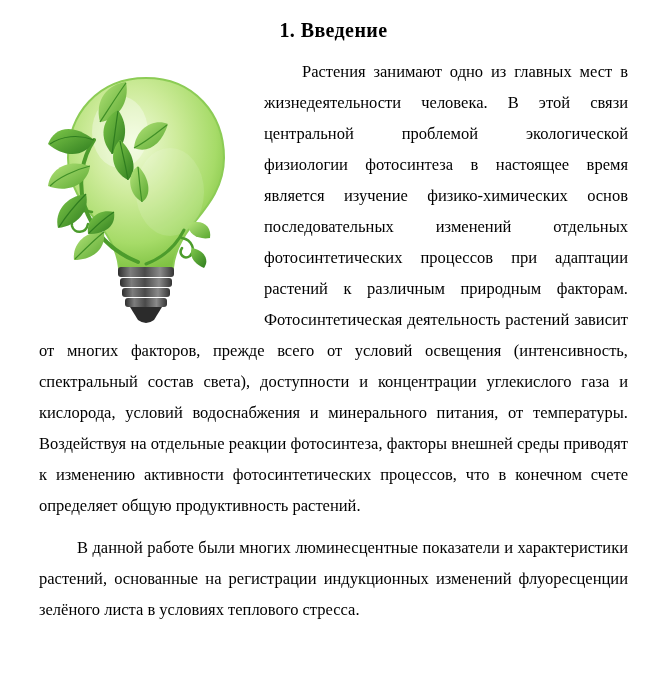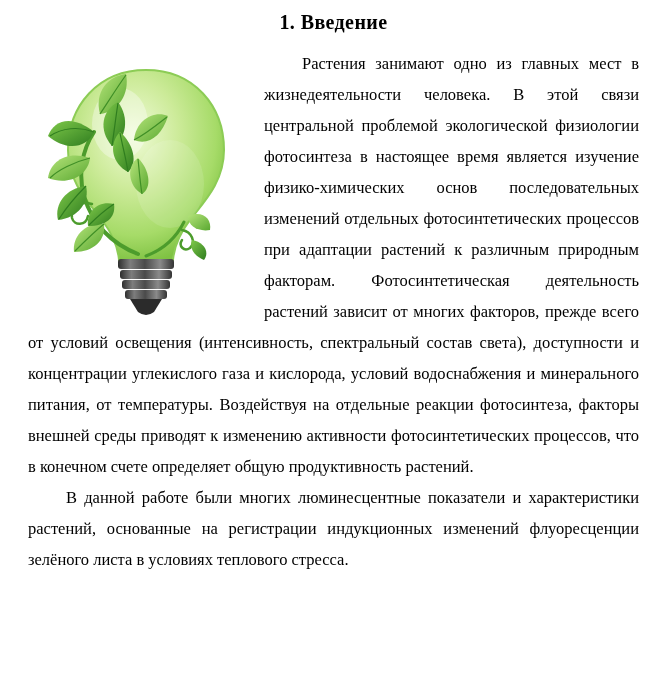--- a/index.html
+++ b/index.html
@@ -12,38 +12,38 @@
     background: #ffffff;
     font-family: "Liberation Serif", serif;
     color: #000000;
     overflow: hidden;
   }
   .page {
     position: relative;
     width: 667px;
     height: 675px;
     box-sizing: border-box;
-    padding: 10px 28px 10px 28px;
+    padding: 18px 28px 10px 28px;
   }
   .doc-title {
     text-align: center;
     font-size: 20px;
     font-weight: bold;
     letter-spacing: 0.4px;
     margin: 0 0 14px 0;
     line-height: 1.2;
   }
   .body-text {
     font-size: 16.5px;
     line-height: 1.88;
     text-align: justify;
     text-justify: inter-word;
   }
   .body-text p {
-    margin: 0;
+    margin: 11px;
     text-indent: 38px;
   }
   
   .figure {
     float: left;
     width: 208px;
     height: 270px;
     margin: 6px 14px 2px 14px;
     shape-outside: margin-box;
     position: relative;

